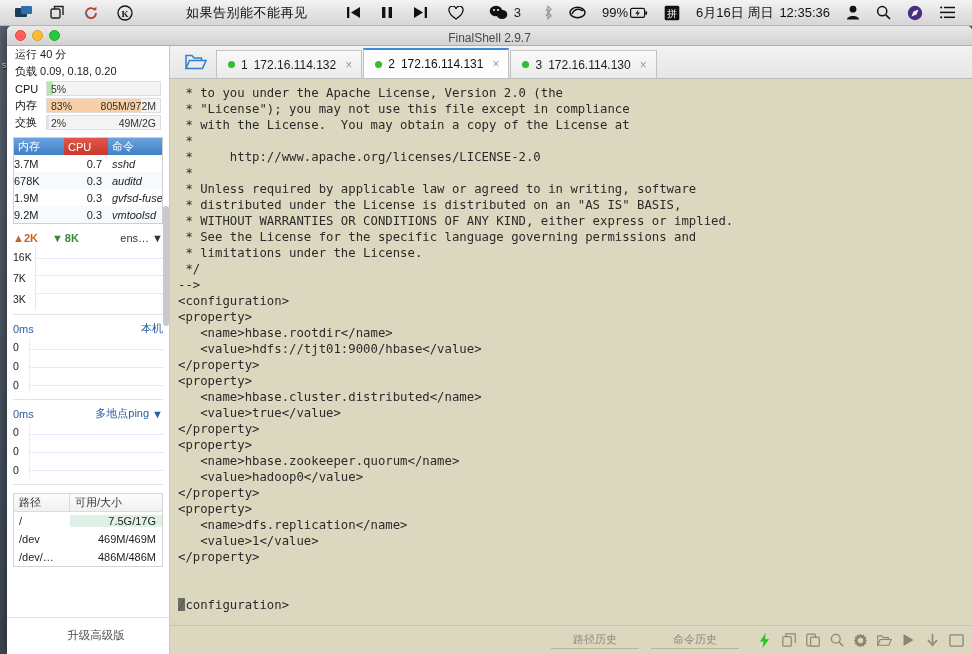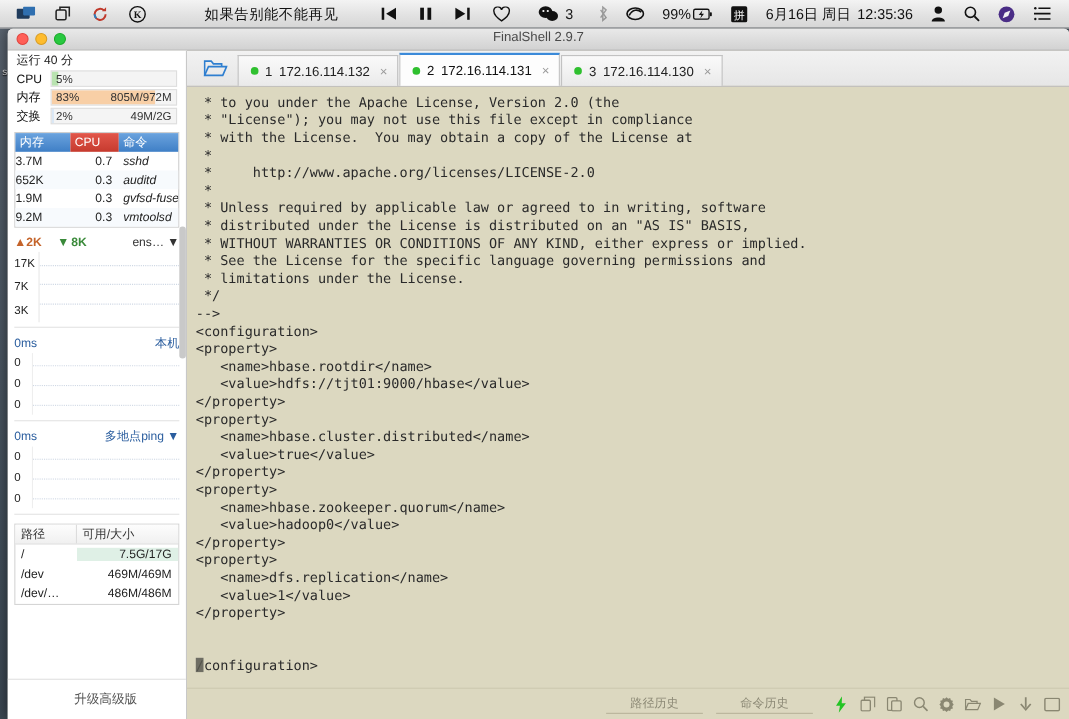--- a/index.html
+++ b/index.html
@@ -46,21 +46,21 @@
     background:#ececec;
     box-shadow:0 0 14px rgba(0,0,0,.55);
     border-radius:5px 5px 0 0;
     overflow:hidden;
     z-index:20;
   }
   .titlebar {
     height:20px; width:100%;
     background:linear-gradient(to bottom,#e9e9e9,#d2d2d2);
     border-bottom:1px solid #b0b0b0;
-    display:flex; align-items:flex-start; position:relative;
+    display:flex; align-items:flex-end; position:relative;
   }
   .lights { position:absolute; left:8px; top:4px; display:flex; gap:6px; }
   .light { width:11px; height:11px; border-radius:50%; }
   .l-red{ background:#ff5f57; border:.5px solid #e0443e; }
   .l-yel{ background:#febc2e; border:.5px solid #d89d25; }
   .l-grn{ background:#28c840; border:.5px solid #1aab29; }
   .title {
     width:100%; text-align:center; font-size:12px; color:#4a4a4a;
     font-family:"Liberation Sans",sans-serif;
   }
@@ -344,20 +344,21 @@
     <div class="title">FinalShell 2.9.7</div>
   </div>
 
   <div class="appbody">
 
     <div class="sidebar">
       <div class="side-scroll">
 
 
         <div class="kv">运行 40 分</div>
+        <div class="kv">负载 0.09, 0.18, 0.20</div>
 
         <div class="meter-row">
           <span class="meter-label">CPU</span>
           <span class="meter">
             <span class="meter-fill" style="width:5%;background:#b9e3b0;"></span>
             <span class="meter-pct">5%</span>
             <span class="meter-val"></span>
           </span>
         </div>
         <div class="meter-row">
@@ -382,21 +383,21 @@
             <div class="ph-mem">内存</div>
             <div class="ph-cpu">CPU</div>
             <div class="ph-cmd">命令</div>
           </div>
           <div class="prow">
             <div class="p-mem">3.7M</div>
             <div class="p-cpu">0.7</div>
             <div class="p-cmd">sshd</div>
           </div>
           <div class="prow">
-            <div class="p-mem">652K</div>
+            <div class="p-mem">678K</div>
             <div class="p-cpu">0.3</div>
             <div class="p-cmd">auditd</div>
           </div>
           <div class="prow">
             <div class="p-mem">1.9M</div>
             <div class="p-cpu">0.3</div>
             <div class="p-cmd">gvfsd-fuse</div>
           </div>
           <div class="prow">
             <div class="p-mem">9.2M</div>
@@ -411,21 +412,21 @@
             <span class="up-val">2K</span>
             <span style="color:#3a8a3a;font-weight:bold;margin-left:14px;">▼</span>
             <span class="down-val" style="margin-left:2px;">8K</span>
             <span class="iface">
               <span>ens…</span>
               <span>▼</span>
             </span>
           </div>
           <div class="chart-wrap">
             <div class="yaxis">
-              <span>17K</span>
+              <span>16K</span>
               <span>7K</span>
               <span>3K</span>
             </div>
             <div class="plot">
               <div class="gridline" style="top:18%"></div>
               <div class="gridline" style="top:46%"></div>
               <div class="gridline" style="top:74%"></div>
               <div class="bars" id="net-bars">
                   <div class="bar">
                     <div class="up" style="height: 31.746%;"></div>

